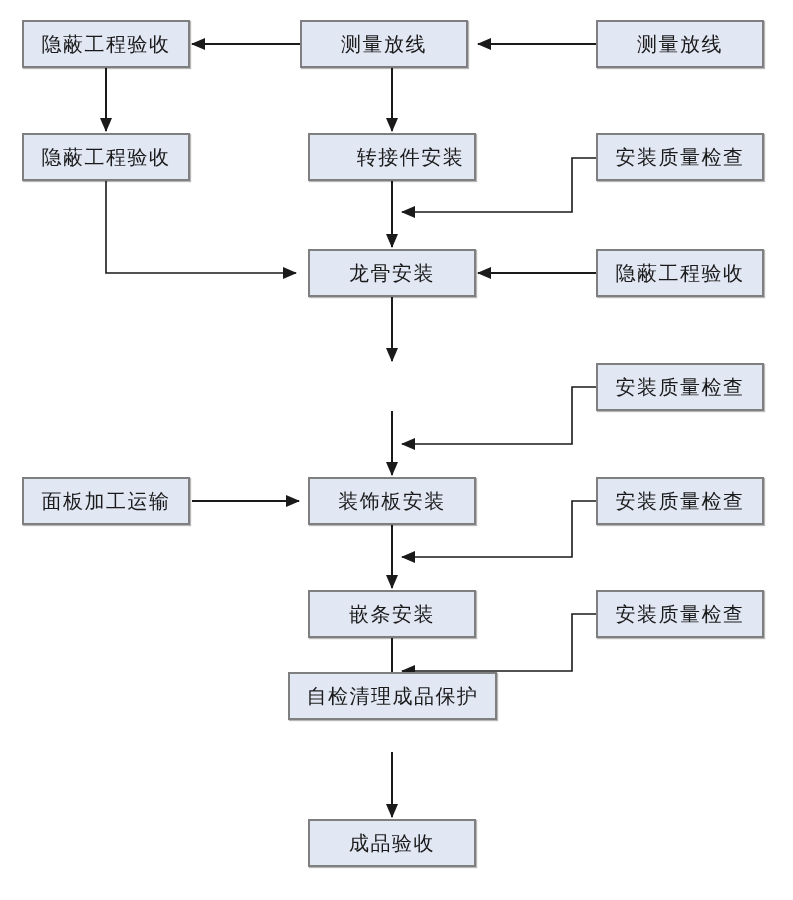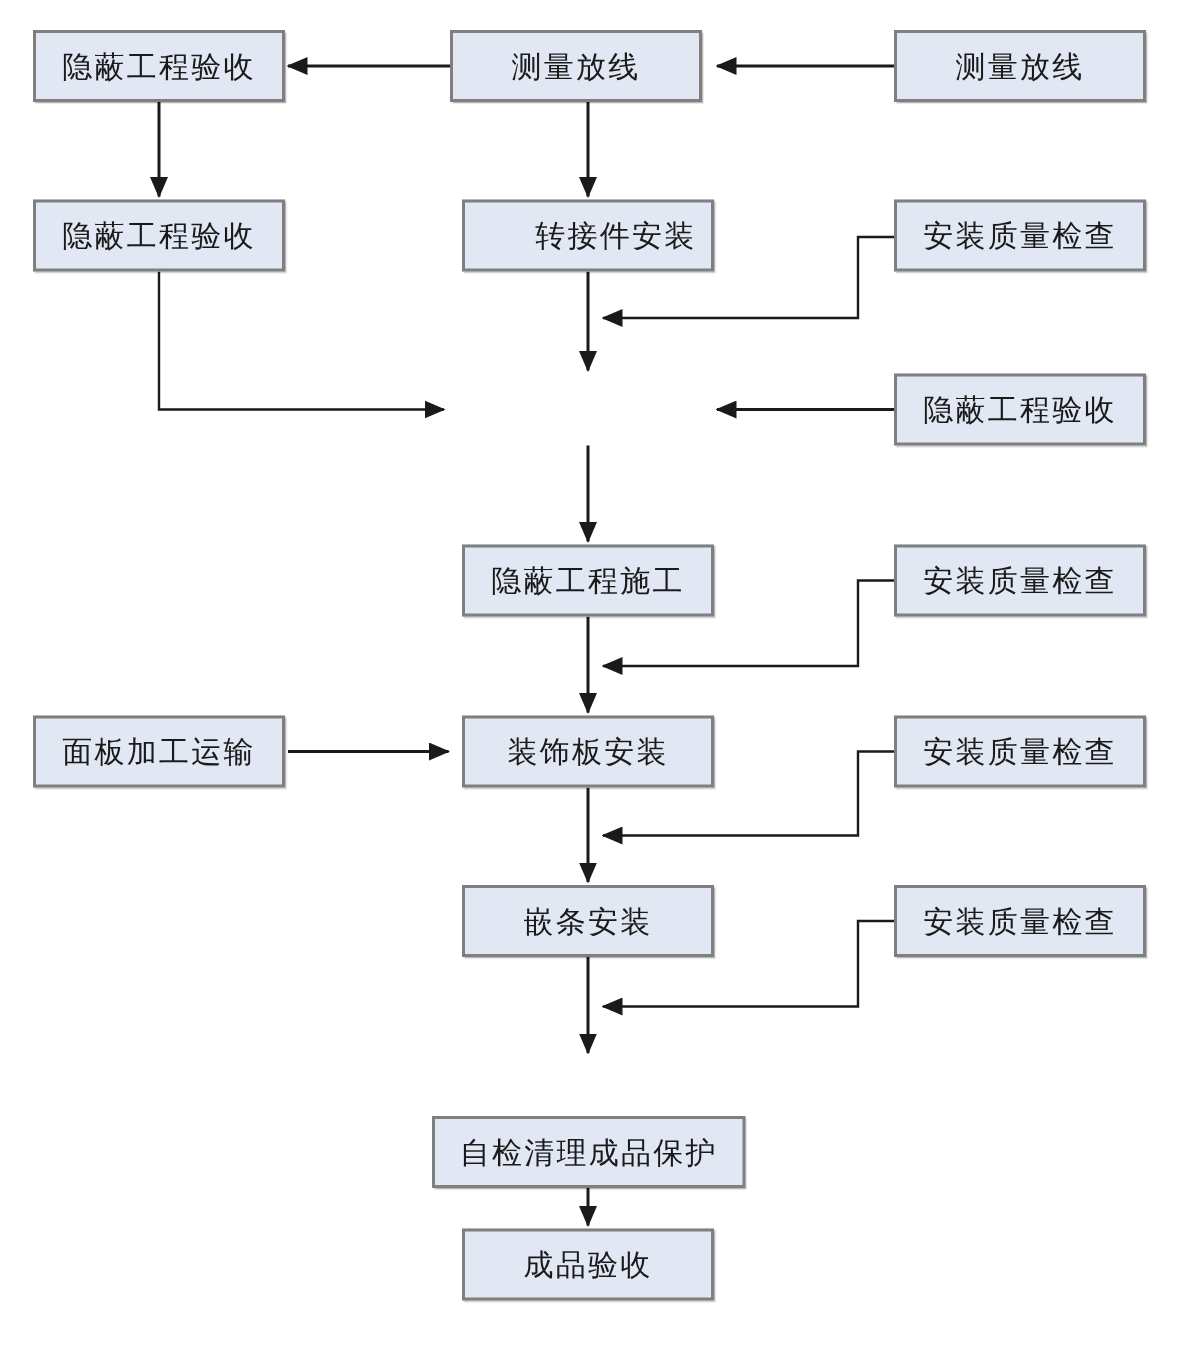--- a/index.html
+++ b/index.html
@@ -64,29 +64,29 @@
   </svg>
 
   <div class="node" style="left:22px;top:20px;">隐蔽工程验收</div>
   <div class="node" style="left:300px;top:20px;">测量放线</div>
   <div class="node" style="left:596px;top:20px;">测量放线</div>
 
   <div class="node" style="left:22px;top:133px;">隐蔽工程验收</div>
   <div class="node" style="left:308px;top:133px;padding-left:37px;">转接件安装</div>
   <div class="node" style="left:596px;top:133px;">安装质量检查</div>
 
+  <div class="node" style="left:308px;top:249px;">龙骨安装</div>
   <div class="node" style="left:596px;top:249px;">隐蔽工程验收</div>
 
-  <div class="node" style="left:308px;top:363px;">隐蔽工程施工</div>
   <div class="node" style="left:596px;top:363px;">安装质量检查</div>
 
   <div class="node" style="left:308px;top:477px;">装饰板安装</div>
   <div class="node" style="left:22px;top:477px;">面板加工运输</div>
   <div class="node" style="left:596px;top:477px;">安装质量检查</div>
 
   <div class="node" style="left:308px;top:590px;">嵌条安装</div>
   <div class="node" style="left:596px;top:590px;">安装质量检查</div>
 
-  <div class="node wide" style="left:288px;top:744px;">自检清理成品保护</div>
+  <div class="node wide" style="left:288px;top:672px;">自检清理成品保护</div>
 
   <div class="node" style="left:308px;top:819px;">成品验收</div>
 
 </div>
 
 </body></html>

